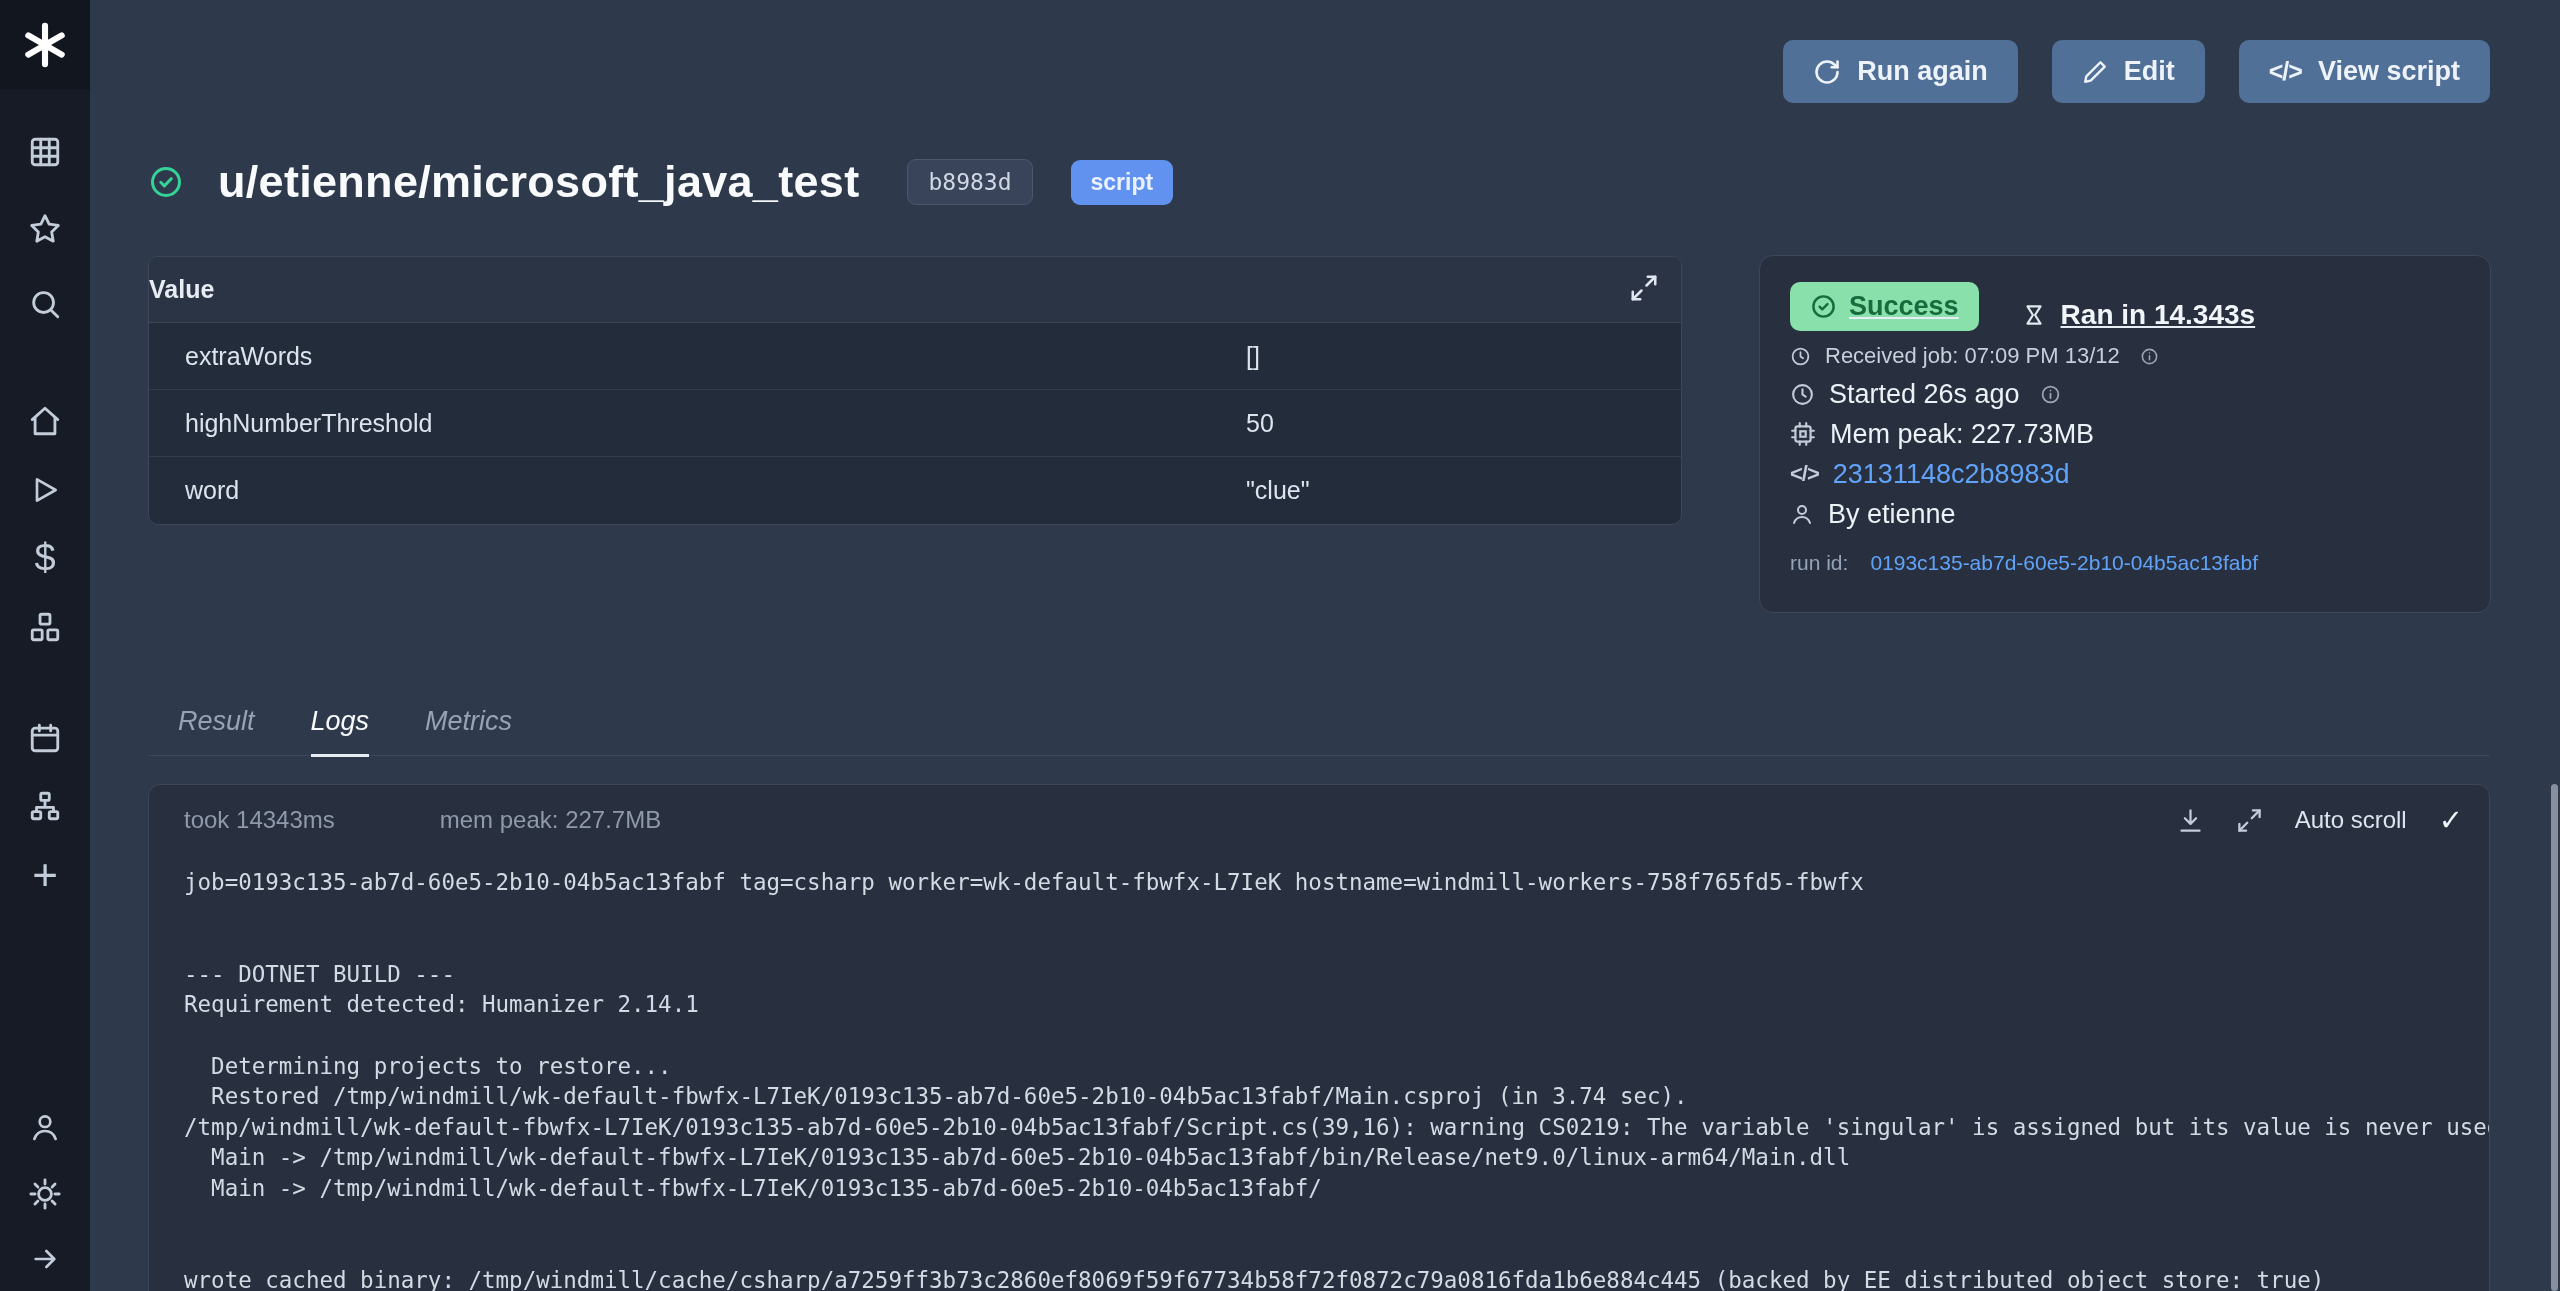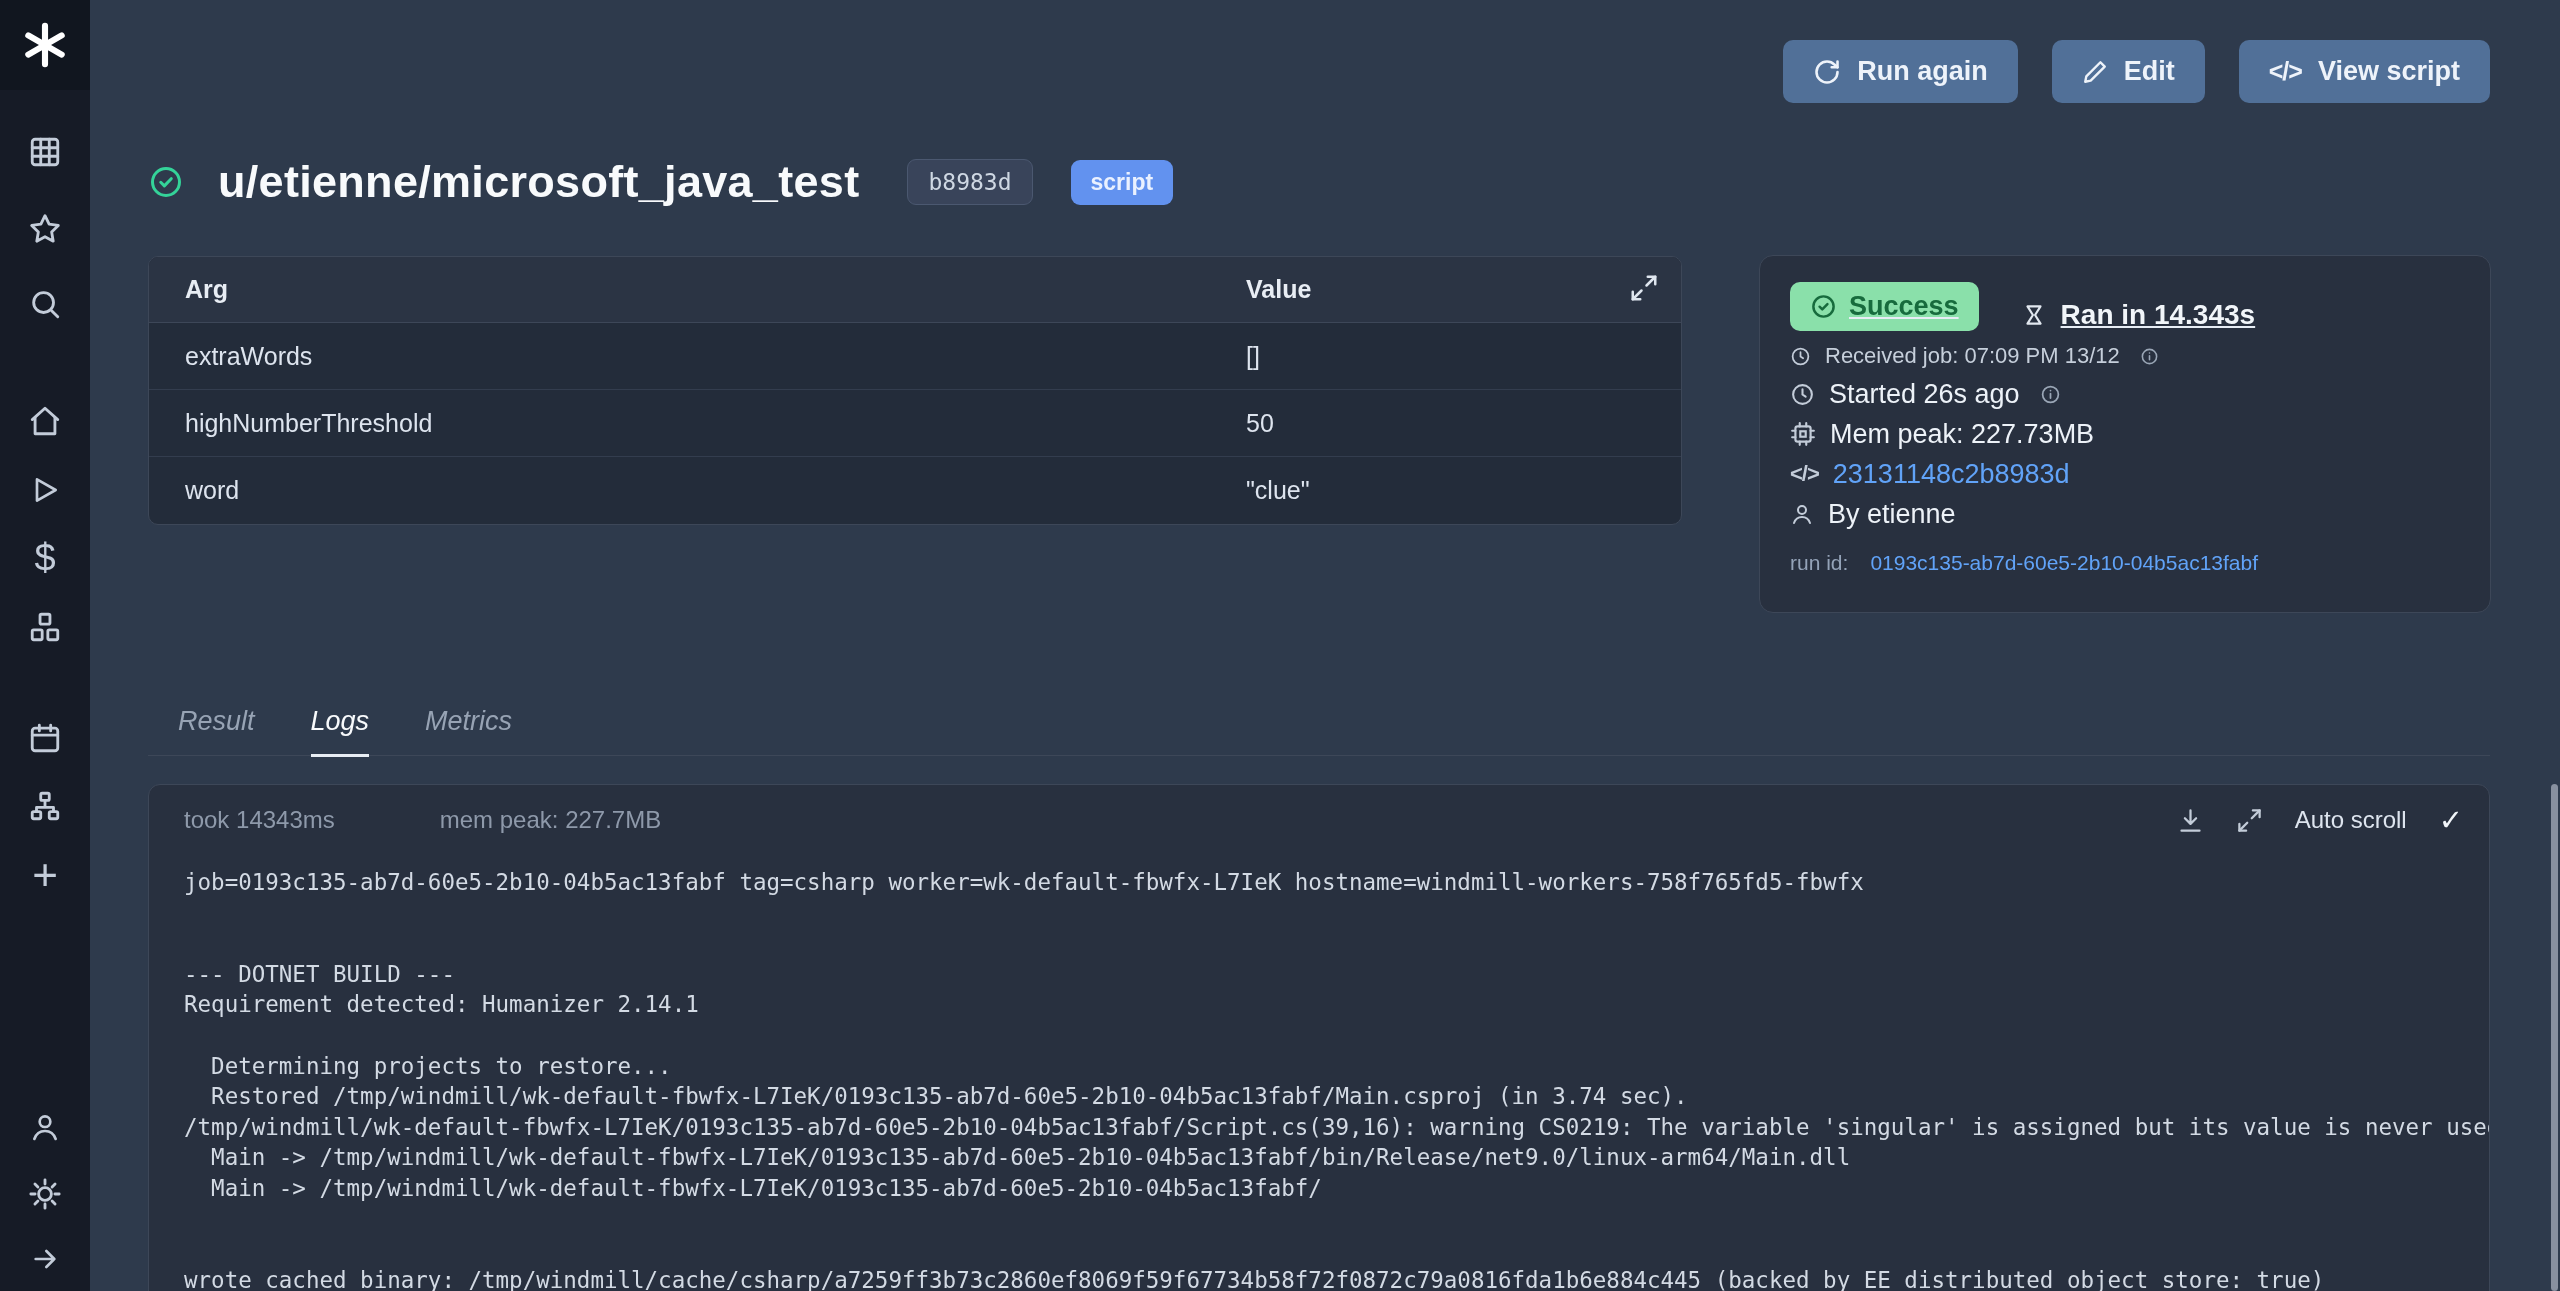--- a/index.html
+++ b/index.html
@@ -214,21 +214,20 @@
     <circle cx="12" cy="12" r="9"></circle>
       <path d="M8.5 12.2l2.4 2.4 4.6-4.8"></path>
   </svg>
   <h1 class="title">u/etienne/microsoft_java_test</h1>
   <span class="badge-hash">b8983d</span>
   <span class="badge-script">script</span>
 </div>
 
 <div class="args-table">
   <div class="args-head">
-    <div class="col-arg">Arg</div>
     <div class="col-value">Value</div>
     <button class="expand-btn">
       <svg width="30" height="30" viewBox="0 0 24 24" fill="none" stroke="currentColor" stroke-width="2" stroke-linecap="round" stroke-linejoin="round">
         <polyline points="15 3 21 3 21 9"></polyline>
           <polyline points="9 21 3 21 3 15"></polyline>
           <line x1="21" y1="3" x2="14" y2="10"></line>
           <line x1="3" y1="21" x2="10" y2="14"></line>
       </svg>
     </button>
   </div>

